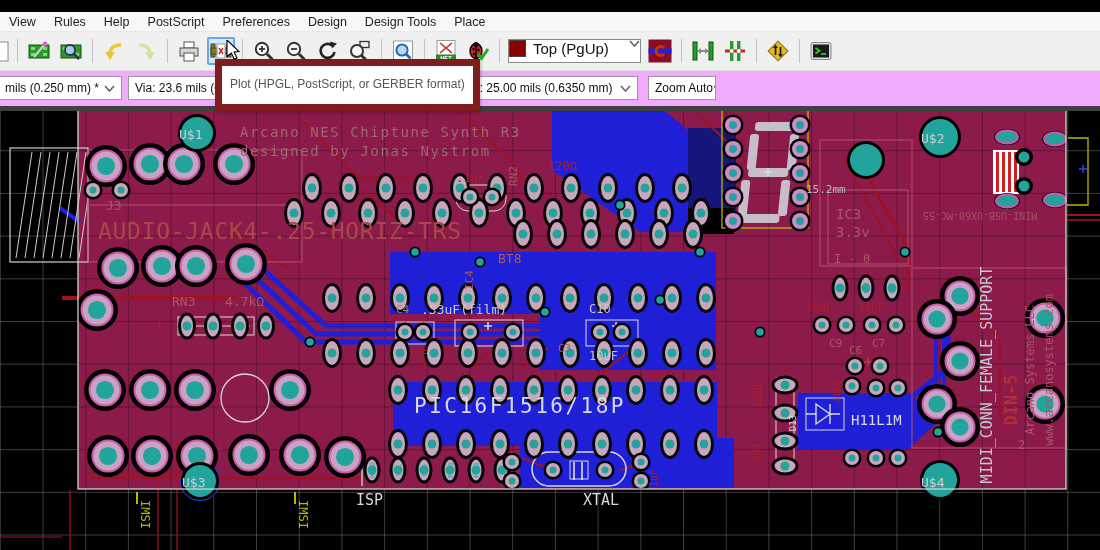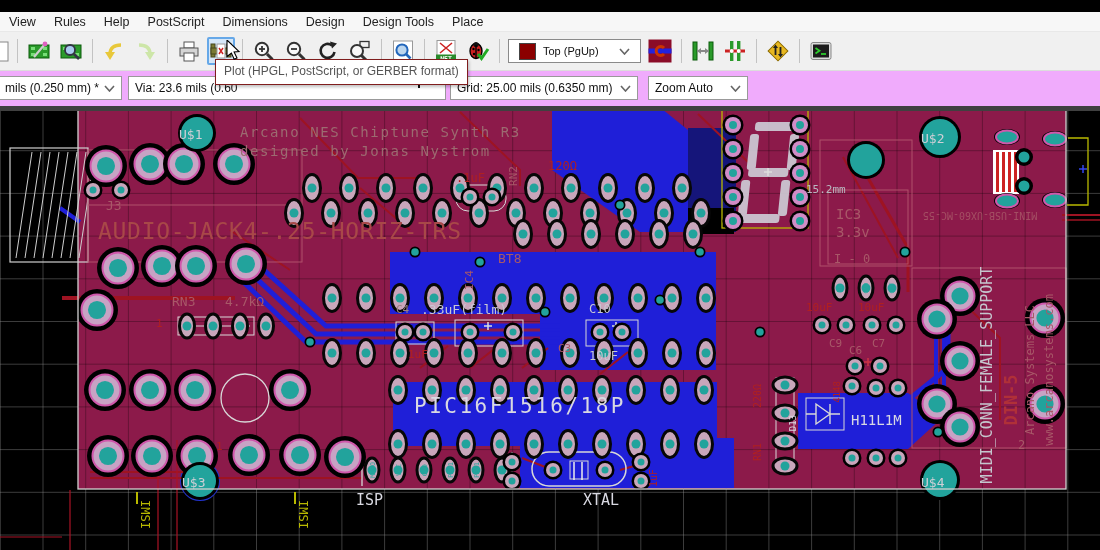--- a/index.html
+++ b/index.html
@@ -11,33 +11,33 @@
            font-size:12.5px;color:#222;border-bottom:1px solid #e8e8e8}
   .menu-item{padding:1px 9px;white-space:nowrap}
   .toolbar{height:38px;background:#f0f0f0;display:flex;align-items:center;
            border-bottom:1px solid #dcdcdc}
   .tbi{width:28px;height:28px;display:flex;align-items:center;justify-content:center;
        margin:0 2px;flex:0 0 auto;box-sizing:border-box}
   .tbi.selected{border:2px solid #66a8e8;background:#d6e7f8;border-radius:2px}
   .tbi.clipped{width:10px;overflow:hidden;justify-content:flex-start;margin-left:0}
   .sep{width:1px;height:24px;background:#c3c3c3;margin:0 5px;flex:0 0 auto}
   .layer-combo{height:24px;background:#fff;border:1px solid #8a8a8a;display:flex;
-               align-items:center;font-size:11px;color:#111;padding:0 10px;margin:0 3px;
+               align-items:flex-start;font-size:15px;color:#111;padding:0 0;margin:0 3px;
                width:133px;box-sizing:border-box}
   .layer-swatch{width:15px;height:15px;background:#8b0000;border:1px solid #444;
                 margin-right:7px;flex:0 0 auto}
   .chev{margin-left:auto;flex:0 0 auto;display:flex;align-items:center}
   .toolbar2{height:35px;background:#f0abfc;position:relative;border-bottom:5px solid #404040}
   .combo{position:absolute;top:5px;height:24px;background:#fff;border:1px solid #999;
          display:flex;align-items:center;font-size:12px;color:#111;padding:0 6px;
          box-sizing:border-box;white-space:nowrap;overflow:hidden}
   
   .tooltip{position:absolute;left:215px;top:59px;z-index:40;height:22px;line-height:20px;
-           background:#ffffff;border:1px solid #7f1d1d;color:#555;font-size:12px;
-           padding:1px 8px;white-space:nowrap;box-shadow:1px 2px 3px rgba(0,0,0,.25)}
+           background:#ffffff;border:7px solid #7f1d1d;color:#555;font-size:12px;
+           padding:8px 8px;white-space:nowrap;box-shadow:1px 2px 3px rgba(0,0,0,.25)}
   .cursor{position:absolute;left:226px;top:40px;z-index:50;pointer-events:none}
   .mini-icon{position:absolute;left:406px;top:72px;z-index:15}
   
   #canvas{position:absolute;inset:0;z-index:0;background:#000}
   text{font-family:"DejaVu Sans Mono",monospace}
 </style>
 </head>
 <body>
 
 <div id="canvas">
@@ -704,21 +704,21 @@
   </g>
 </svg>
 </div>
 
 <div class="header">
   <div class="menubar">
     <span class="menu-item">View</span>
     <span class="menu-item">Rules</span>
     <span class="menu-item">Help</span>
     <span class="menu-item">PostScript</span>
-    <span class="menu-item">Dimensions</span>
+    <span class="menu-item">Preferences</span>
     <span class="menu-item">Design</span>
     <span class="menu-item">Design Tools</span>
     <span class="menu-item">Place</span>
   </div>
 
   <div class="toolbar">
     <span class="tbi clipped">
         <svg width="24" height="24">
           <rect x="-8" y="3" width="16" height="19" fill="#fff" stroke="#888"></rect>
         </svg>
@@ -901,21 +901,21 @@
       <span>Via: 23.6 mils (0.60</span>
     </span>
     <span class="combo" style="left:450px;width:188px">
       <span>Grid: 25.00 mils (0.6350 mm)</span>
       <span class="chev">
           <svg width="11" height="7">
             <polyline points="1,1 5.5,6 10,1" fill="none" stroke="#666" stroke-width="1.6"></polyline>
           </svg>
         </span>
     </span>
-    <span class="combo" style="left:648px;width:100px">
+    <span class="combo" style="left:648px;width:68px">
       <span>Zoom Auto</span>
       <span class="chev">
           <svg width="11" height="7">
             <polyline points="1,1 5.5,6 10,1" fill="none" stroke="#666" stroke-width="1.6"></polyline>
           </svg>
         </span>
     </span>
   </div>
 </div>
 

